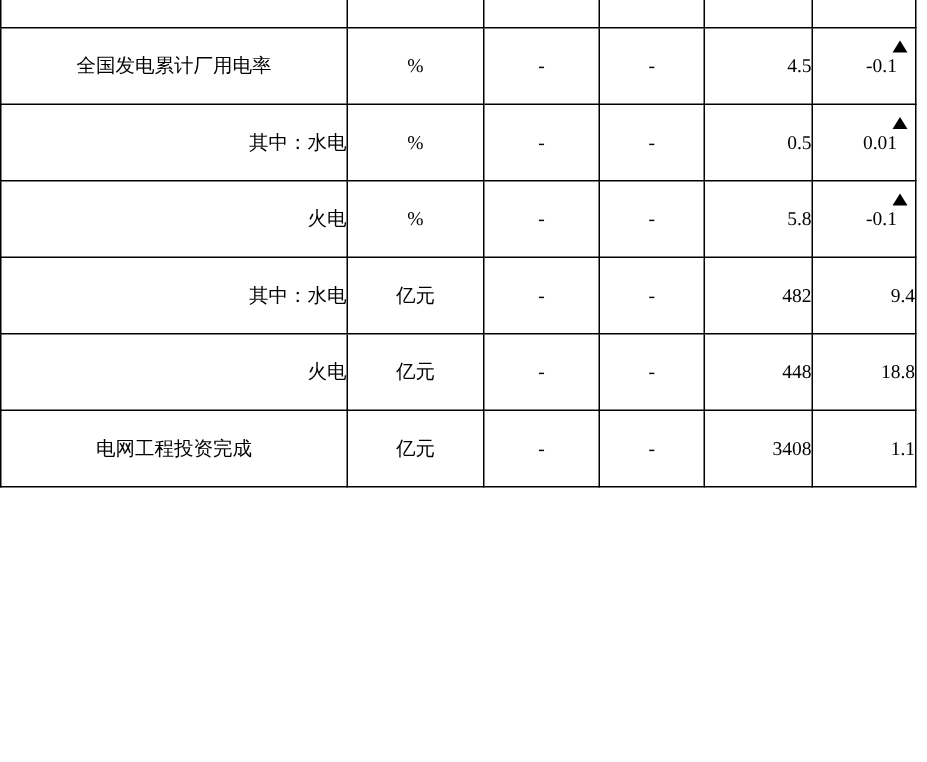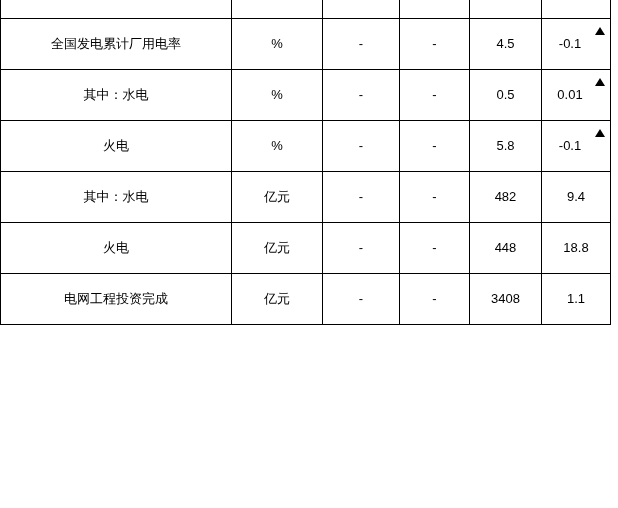--- a/index.html
+++ b/index.html
@@ -12,20 +12,21 @@
     height: 508px;
     font-family: "Liberation Sans", sans-serif;
     color: #000000;
     overflow: hidden;
   }
   .sheet {
     position: relative;
     width: 618px;
     height: 508px;
     box-sizing: border-box;
+    font-family: Liberation Serif, serif;
   }
   table.stat-table {
     border-collapse: collapse;
     table-layout: fixed;
     width: 610px;
     margin: 0;
     border-left: 1px solid #000;
     border-right: 1px solid #000;
   }
   table.stat-table td {
@@ -38,36 +39,36 @@
   }
   
   col.c-name  { width: 231px; }
   col.c-unit  { width: 91px;  }
   col.c-v1    { width: 77px;  }
   col.c-v2    { width: 70px;  }
   col.c-v3    { width: 72px;  }
   col.c-v4    { width: 69px;  }
 
   .cell-name {
-    text-align: center;
+    text-align: right;
     padding: 0 4px;
     white-space: nowrap;
   }
   .cell-name.lvl0 { text-align: center; }
   .cell-unit {
     text-align: center;
     font-size: 12px;
   }
   .cell-dash {
     text-align: center;
     color: #000;
     font-size: 13px;
   }
   .cell-num {
-    text-align: center;
+    text-align: right;
     padding-right: 10px;
     font-size: 13px;
   }
   .cell-num.last {
     padding-right: 12px;
     position: relative;
   }
   .tri {
     position: absolute;
     right: 5px;

